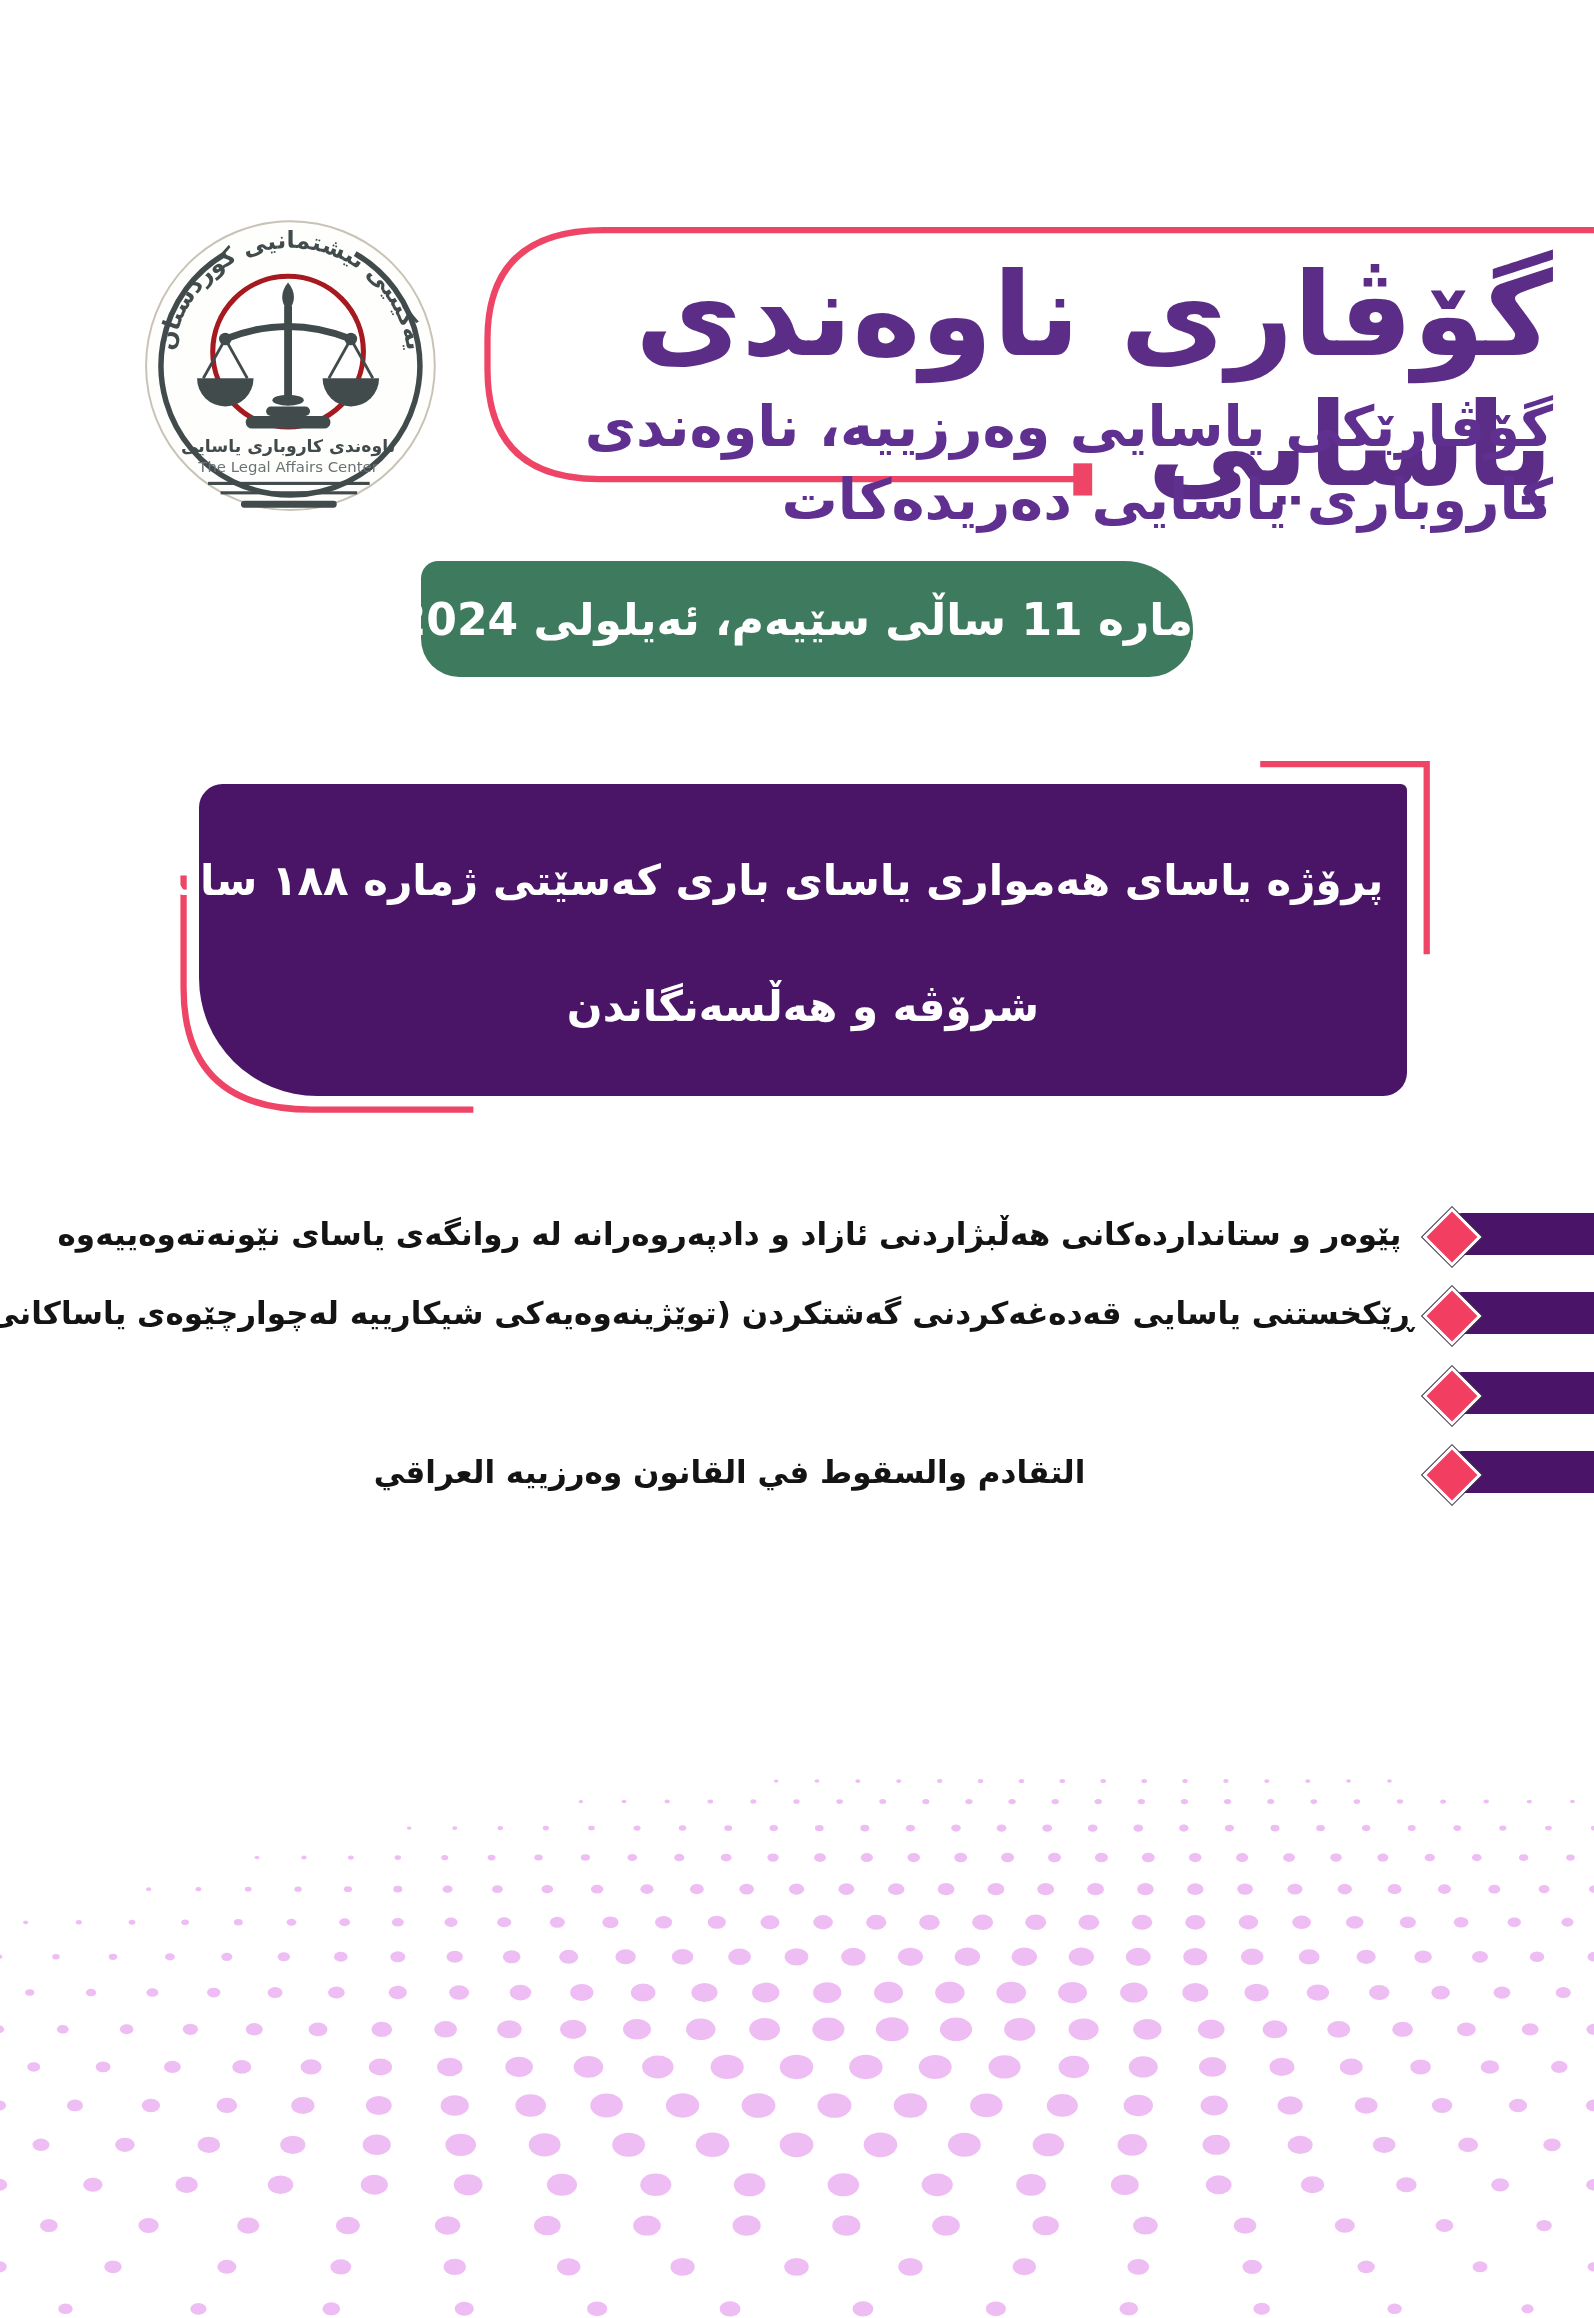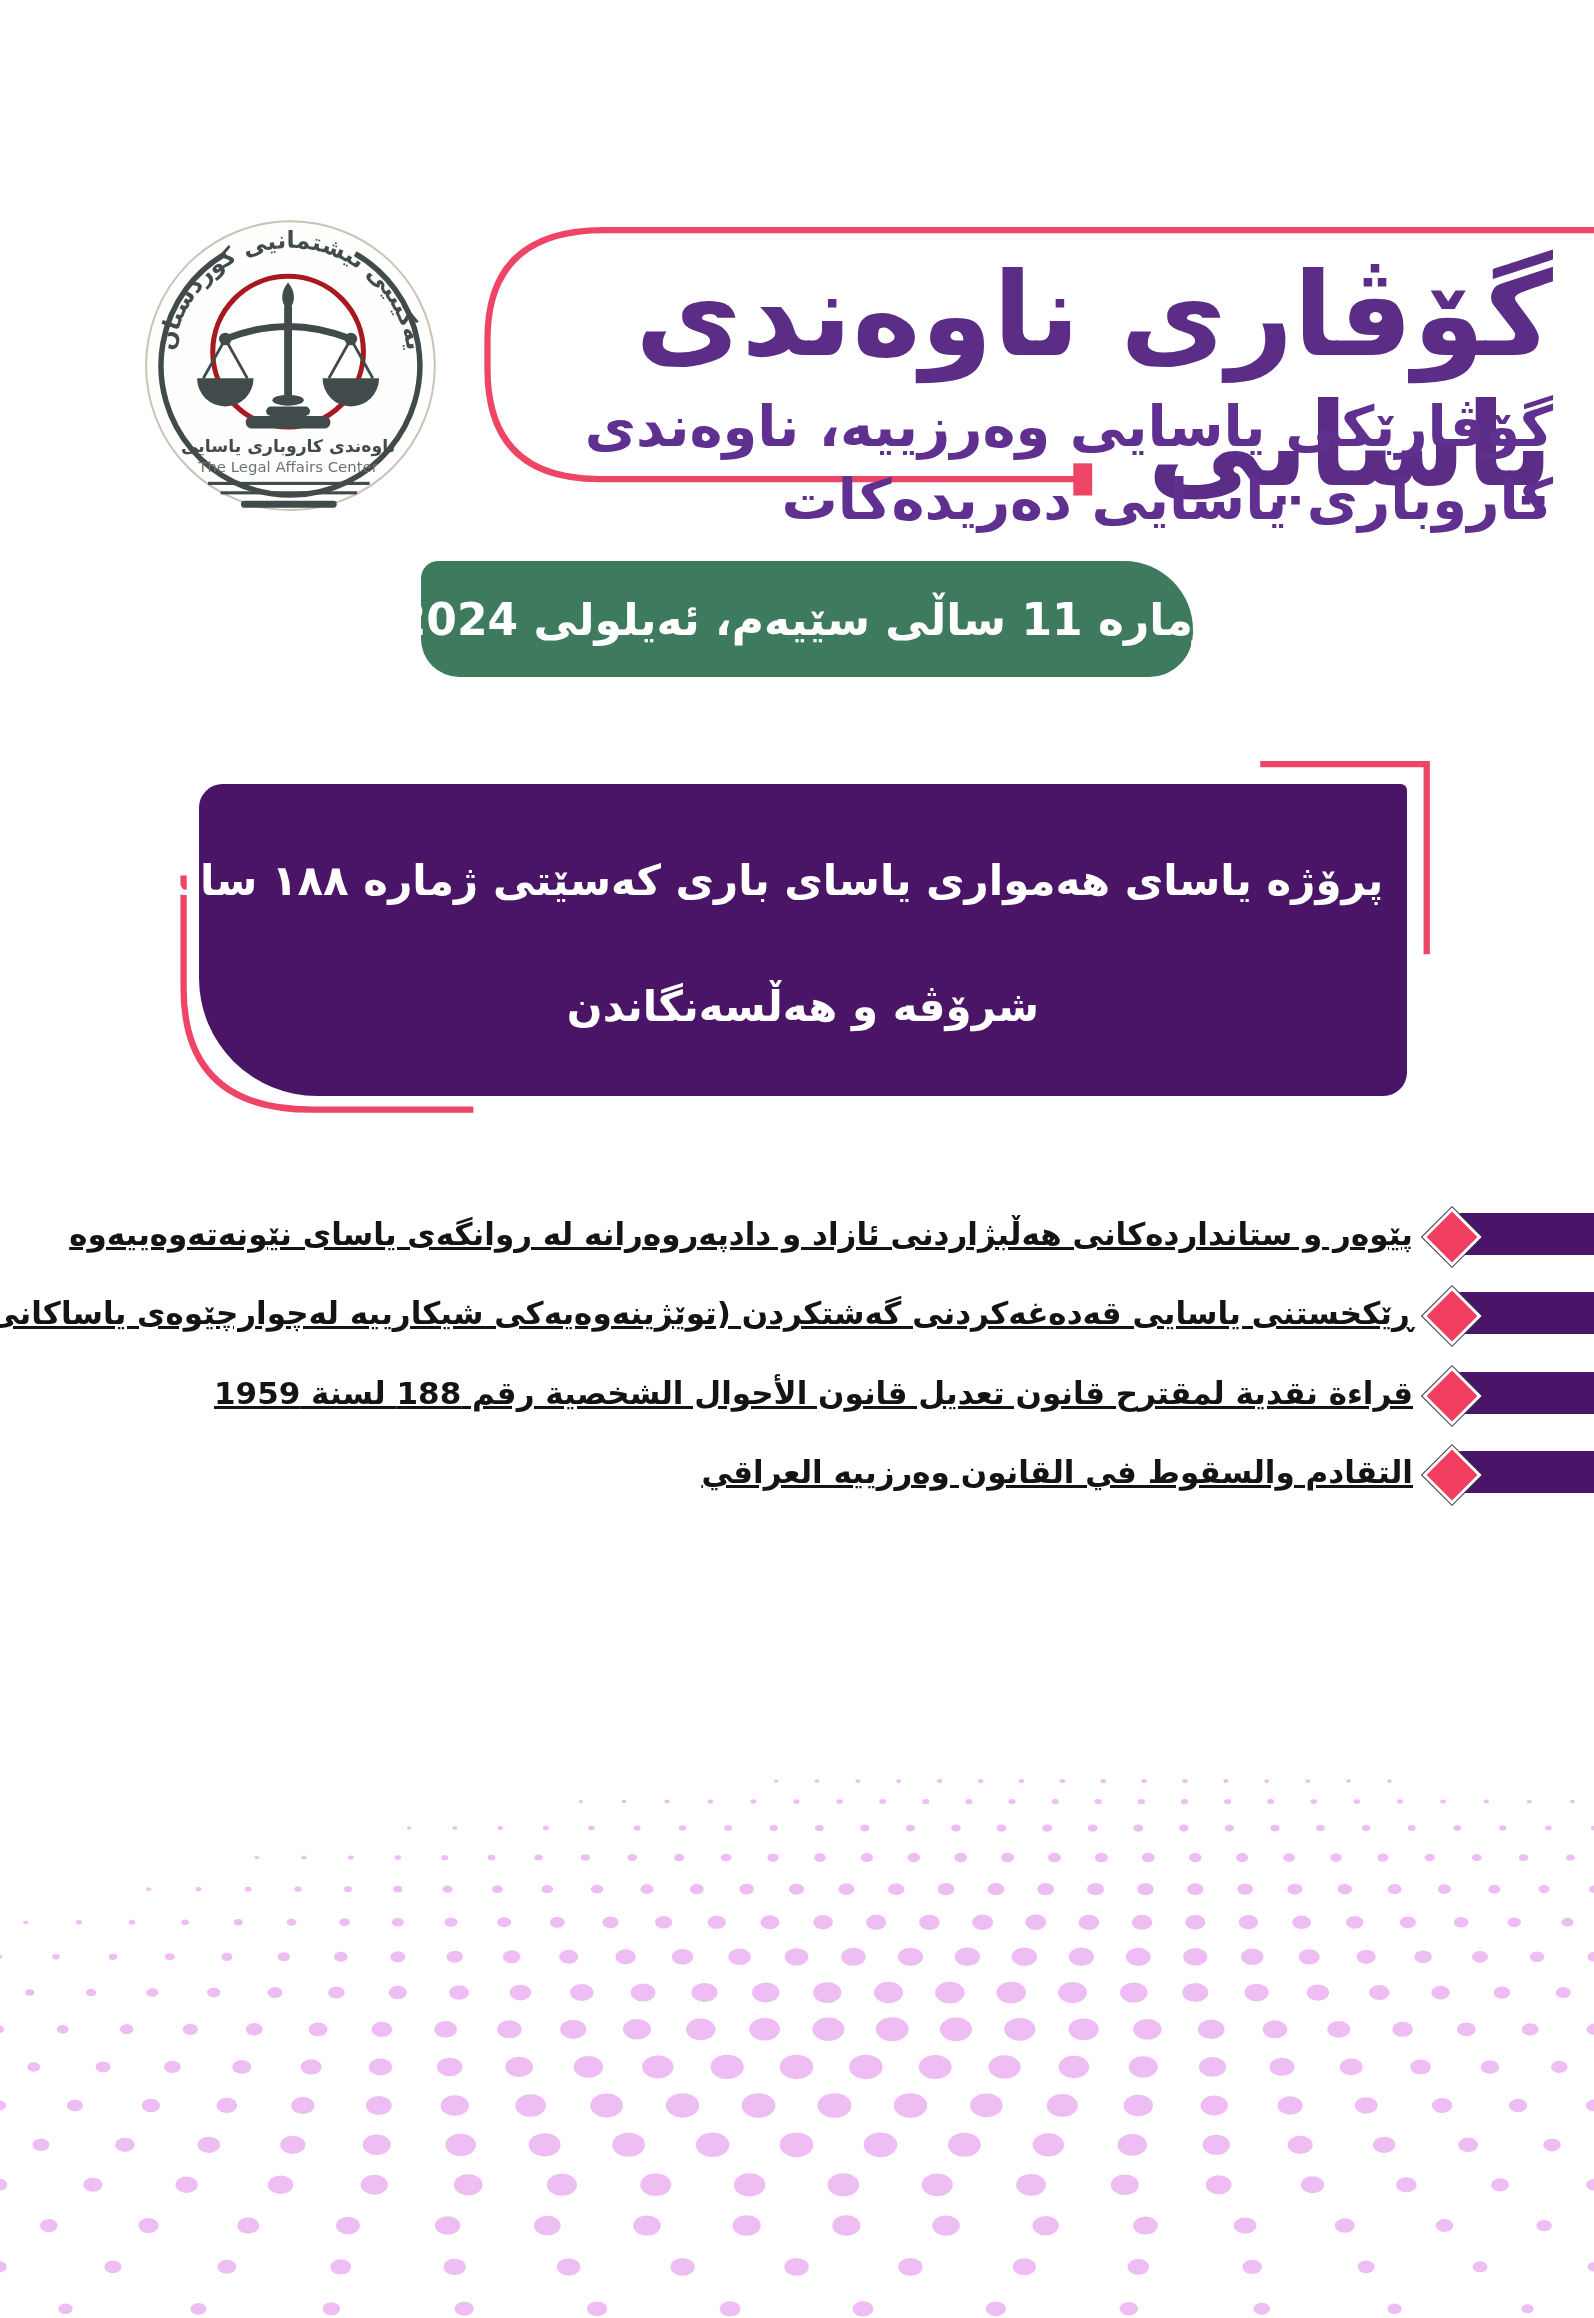--- a/index.html
+++ b/index.html
@@ -29,21 +29,21 @@
   #fline1{top:72px;}
   #fline2{top:198px;}
 
   
   .toc-row{position:absolute;left:0;width:1595px;height:42px;}
   .toc-bar{position:absolute;left:1455px;right:0;top:0;height:42px;background:#4a1468;
            border-radius:7.9px 0 0 7.9px;}
   .toc-diamond{position:absolute;left:1432px;top:3.1px;width:36px;height:36px;background:#f23f61;
            border:3.9px solid #ffffff;outline:1.6px solid #3a3a50;transform:rotate(45deg);z-index:2;}
   .toc-label{position:absolute;left:47px;right:181px;top:0;height:42px;line-height:42px;
-           text-align:right;direction:rtl;font-size:31px;font-weight:700;color:#141414;white-space:nowrap;text-decoration:underline;}
+           text-align:center;direction:rtl;font-size:31px;font-weight:700;color:#141414;white-space:nowrap;}
   #row1{top:1213px}#row2{top:1292px}#row3{top:1372px}#row4{top:1451px}
 
   
   #deco,#dots{position:absolute;left:0;top:0;z-index:1;pointer-events:none;}
   #content{position:absolute;inset:0;z-index:2;}
   .pink-stroke{stroke:#ee4465;stroke-width:8;fill:none;}
 
   
   #logo{left:140px;top:210px;width:306px;height:313px;}
 </style>
@@ -479,21 +479,20 @@
       <div class="toc-label">پێوەر و ستانداردەکانی هەڵبژاردنی ئازاد و دادپەروەرانە له روانگەی یاسای نێونەتەوەییەوە</div>
     </div>
     <div id="row2" class="toc-row">
       <div class="toc-bar"></div>
       <div class="toc-diamond"></div>
       <div class="toc-label">ڕێکخستنی یاسایی قەدەغەکردنی گەشتکردن (توێژینەوەیەکی شیکارییە لەچوارچێوەی یاساکانی عێراقدا)</div>
     </div>
     <div id="row3" class="toc-row">
       <div class="toc-bar"></div>
       <div class="toc-diamond"></div>
-      <div class="toc-label">قراءة نقدية لمقترح قانون تعديل قانون الأحوال الشخصية رقم 188 لسنة 1959</div>
     </div>
     <div id="row4" class="toc-row">
       <div class="toc-bar"></div>
       <div class="toc-diamond"></div>
       <div class="toc-label">التقادم والسقوط في القانون وەرزییه العراقي</div>
     </div>
 
   </div>
 </div>
 

